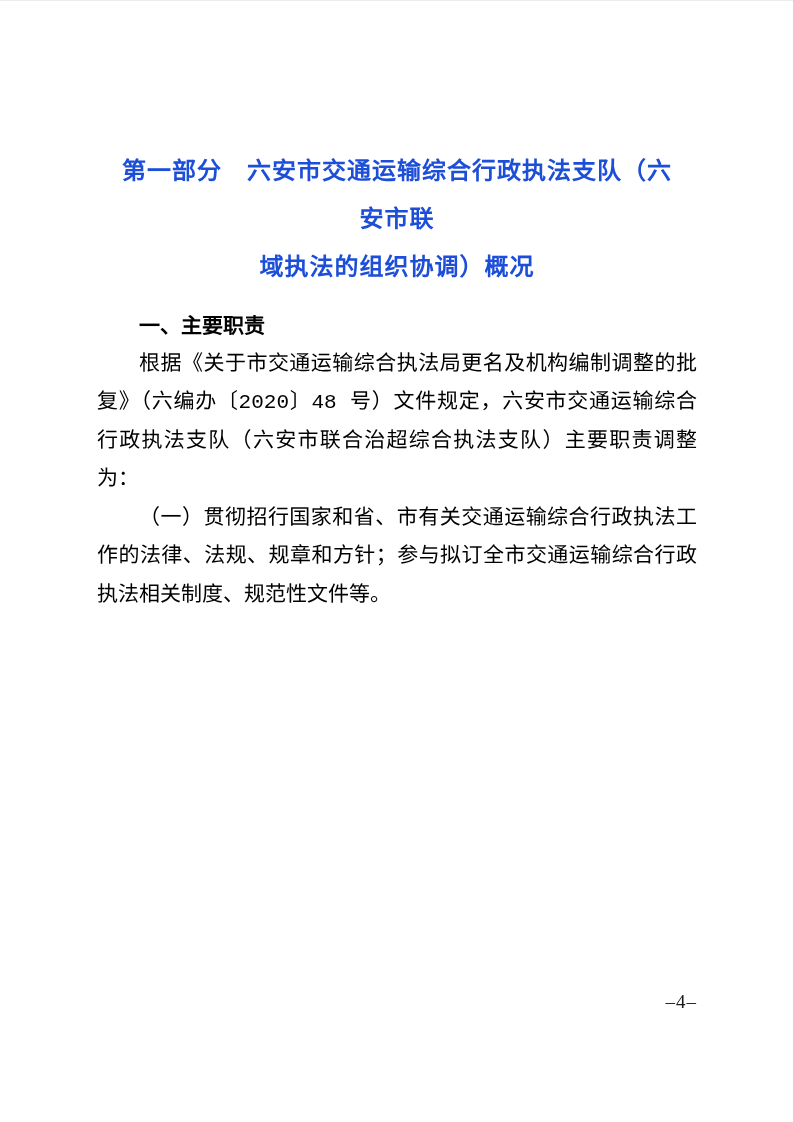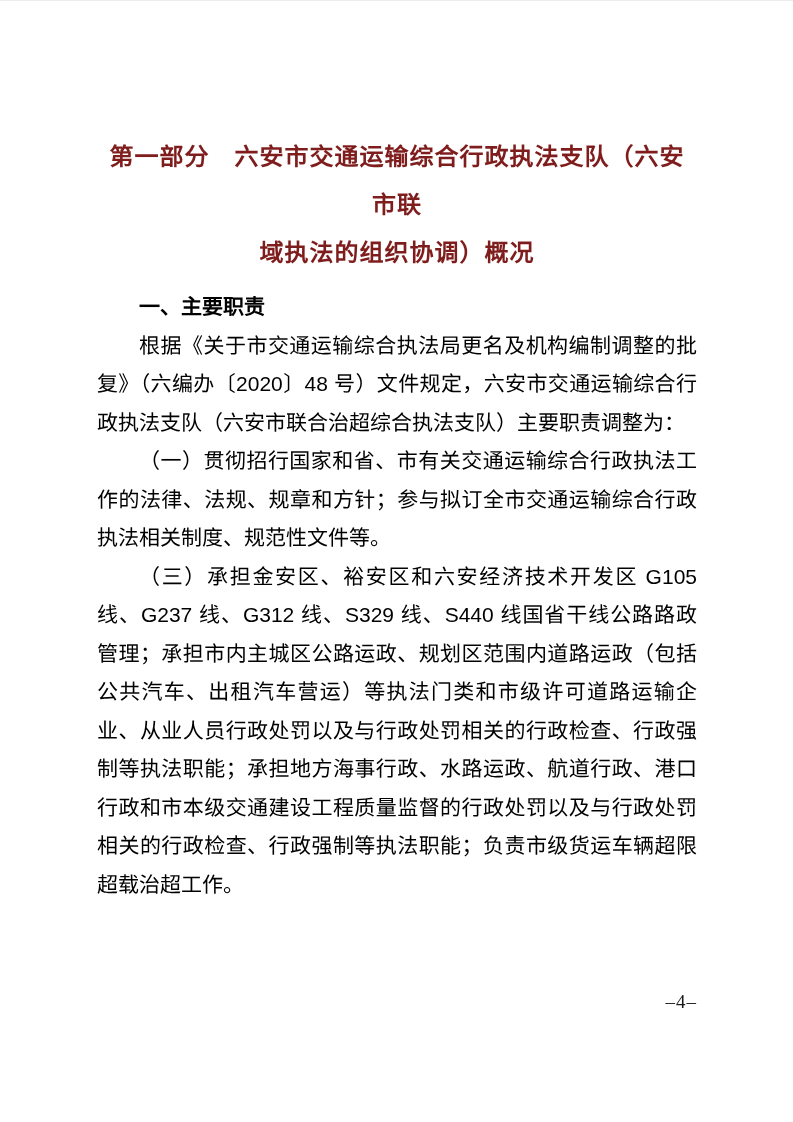--- a/index.html
+++ b/index.html
@@ -13,44 +13,44 @@
     height: 1122px;
     margin: 0 auto;
     background: #ffffff;
     box-sizing: border-box;
     padding: 130px 96px 0 97px;
     border-top: 1px solid #ececec;
     color: #000000;
     overflow: hidden;
   }
   .doc-title {
-    margin: 2px;
+    margin: 16px;
     font-family: "Liberation Sans", "DejaVu Sans", sans-serif;
     font-weight: bold;
     font-size: 24px;
     line-height: 48px;
     text-align: center;
     letter-spacing: 1px;
-    color: #7f1d1d;
+    color: #1d4ed8;
   }
   .title-line {
     display: block;
   }
   .section-heading {
     margin: 11px 0 0 0;
     padding-left: 2em;
     font-family: Liberation Sans, sans-serif;
     font-weight: bold;
     font-size: 21px;
     line-height: 38.5px;
     color: #000000;
   }
   .body-para {
     margin: 0;
-    font-family: Liberation Sans, sans-serif;
+    font-family: Liberation Mono, monospace;
     font-size: 21px;
     line-height: 38.5px;
     text-align: justify;
     text-indent: 2em;
     color: #000000;
     word-break: break-all;
   }
   .page-number {
     position: absolute;
     top: 990px;
@@ -72,17 +72,16 @@
     <span class="title-line">域执法的组织协调）概况</span>
   </h1>
 
   <h2 class="section-heading">一、主要职责</h2>
 
   <p class="body-para">根据《关于市交通运输综合执法局更名及机构编制调整的批复》（六编办〔2020〕48 号）文件规定，六安市交通运输综合行政执法支队（六安市联合治超综合执法支队）主要职责调整为：</p>
 
   <p class="body-para">（一）贯彻招行国家和省、市有关交通运输综合行政执法工作的法律、法规、规章和方针；参与拟订全市交通运输综合行政执法相关制度、规范性文件等。</p>
 
 
-  <p class="body-para">（三）承担金安区、裕安区和六安经济技术开发区 G105 线、G237 线、G312 线、S329 线、S440 线国省干线公路路政管理；承担市内主城区公路运政、规划区范围内道路运政（包括公共汽车、出租汽车营运）等执法门类和市级许可道路运输企业、从业人员行政处罚以及与行政处罚相关的行政检查、行政强制等执法职能；承担地方海事行政、水路运政、航道行政、港口行政和市本级交通建设工程质量监督的行政处罚以及与行政处罚相关的行政检查、行政强制等执法职能；负责市级货运车辆超限超载治超工作。</p>
 
   <div class="page-number">–4–</div>
 
 </div>
 
 </body></html>

